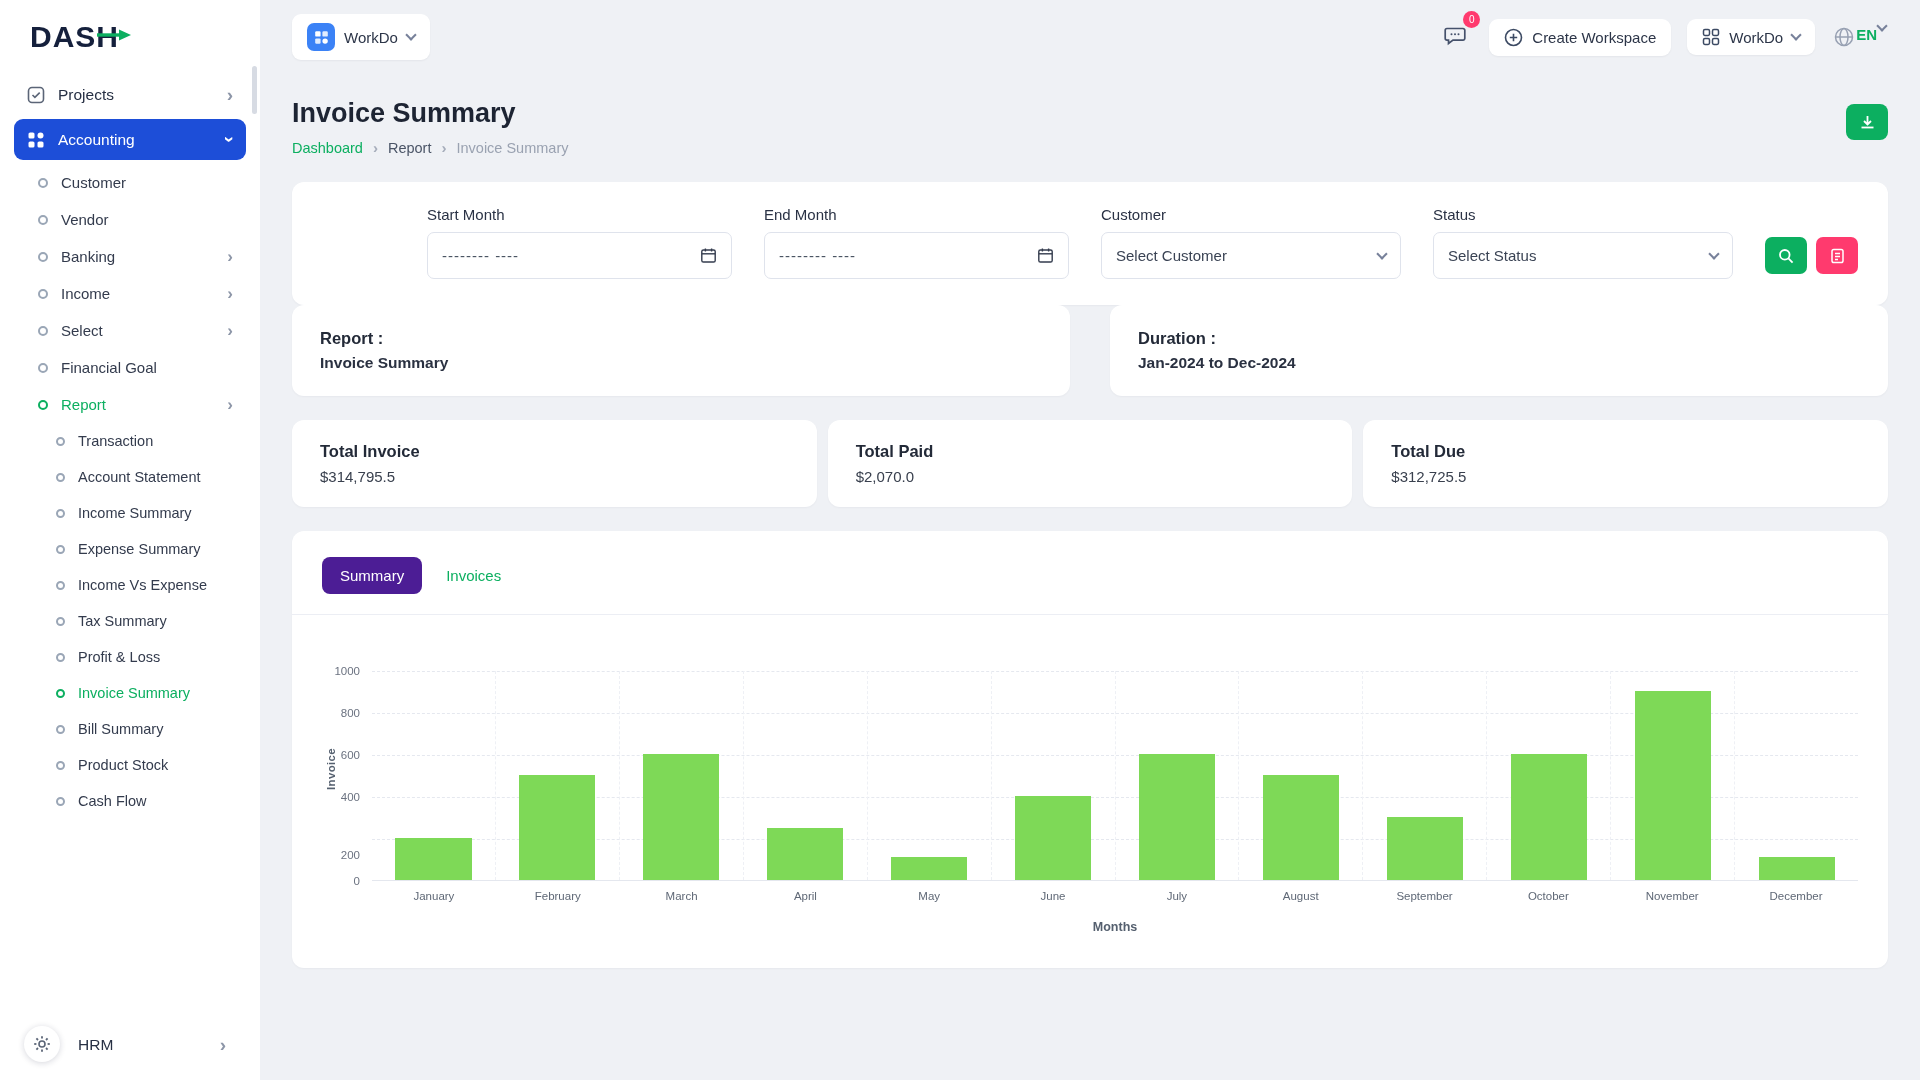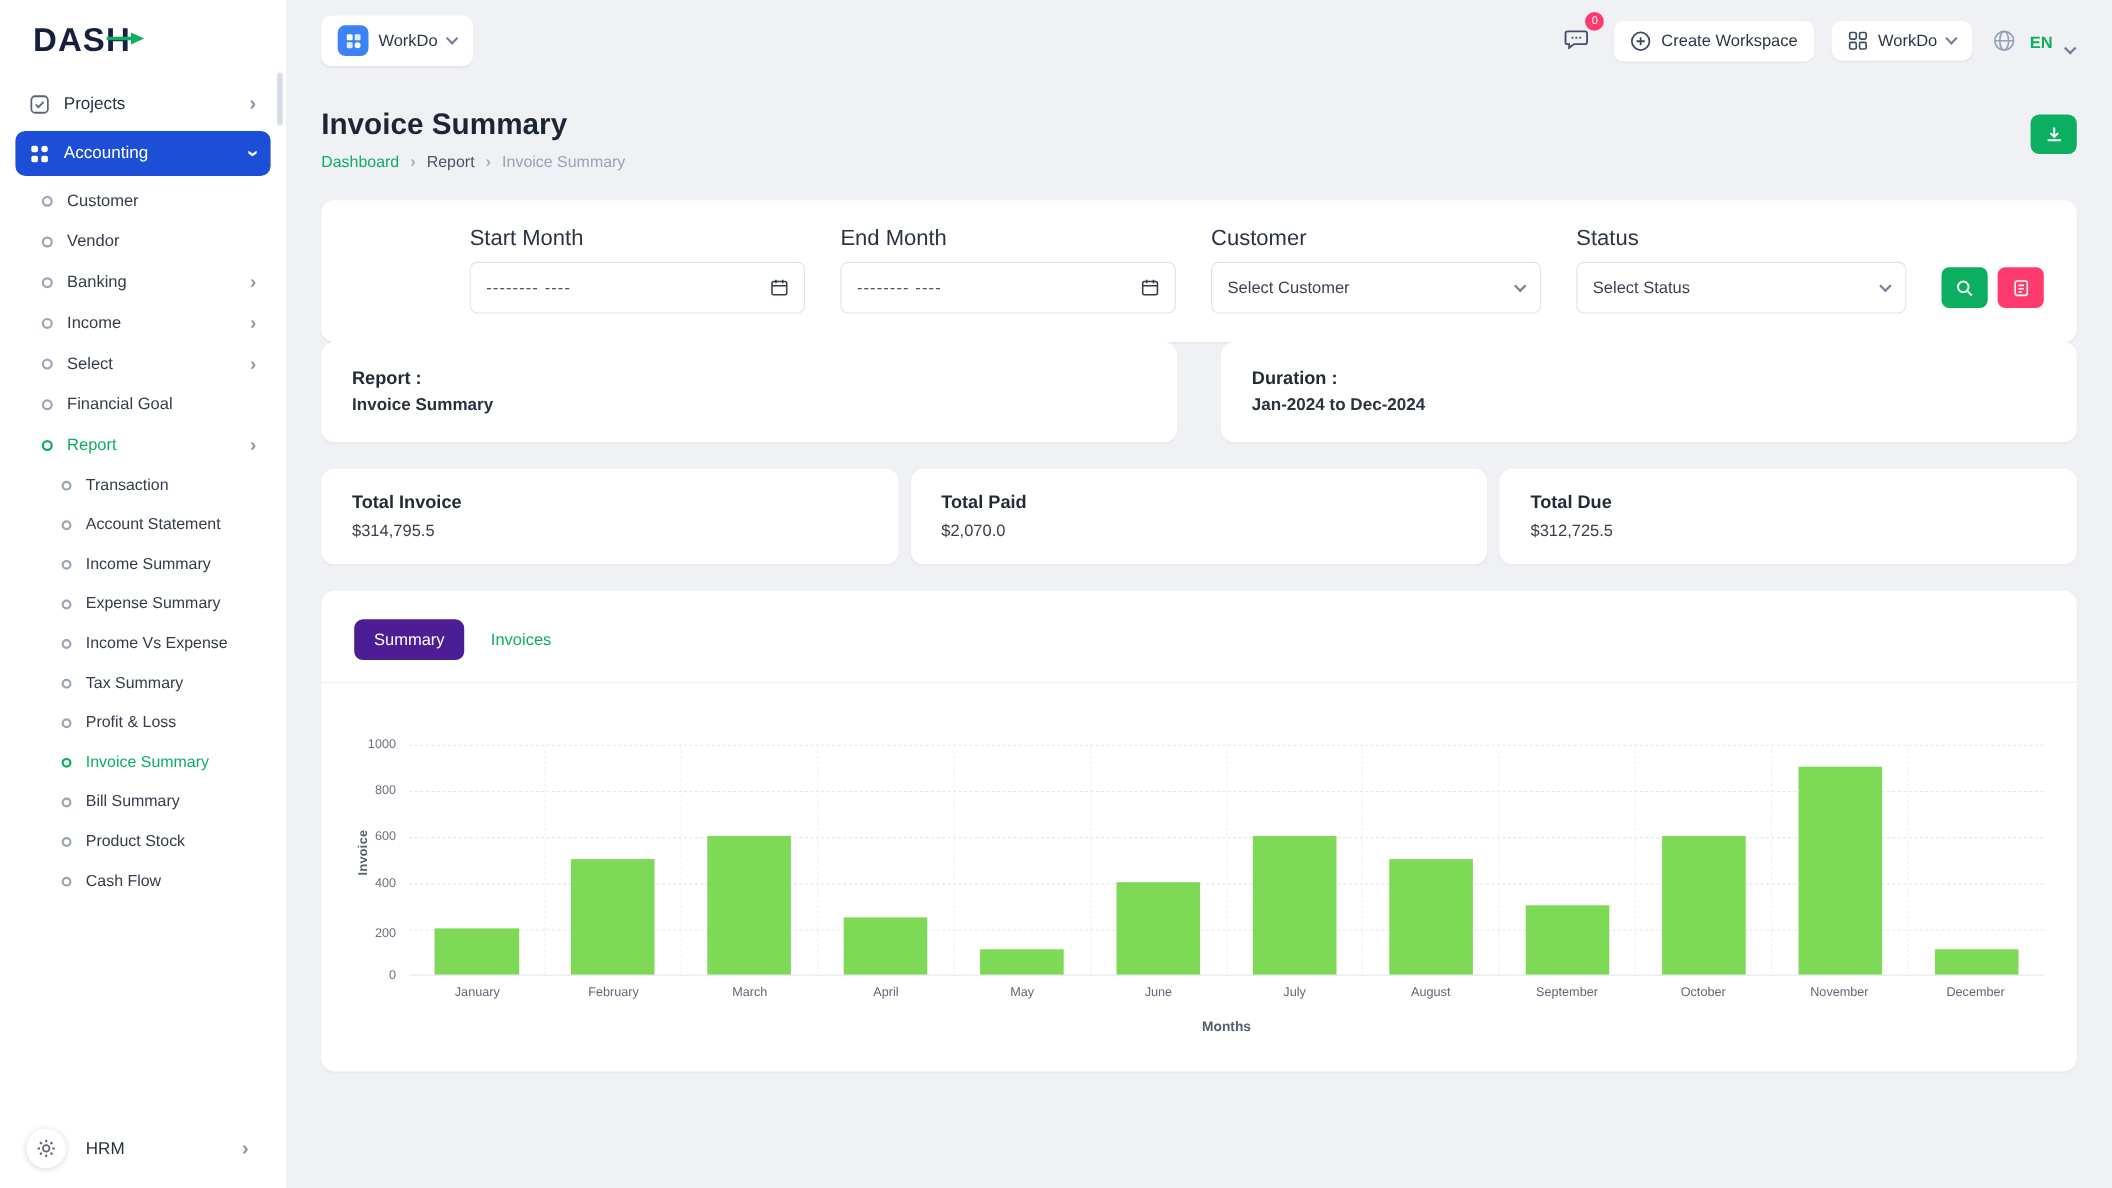--- a/index.html
+++ b/index.html
@@ -59,21 +59,21 @@
     gap:9px; padding:9px 15px; font-size:15px; color:#2c3548; box-shadow:0 1px 2px rgba(16,24,40,.05);
   }
   .ws-avatar { width:28px; height:28px; border-radius:7px; background:#3b82f6; display:flex; align-items:center; justify-content:center; }
   .topbar-right { margin-left:auto; display:flex; align-items:center; gap:16px; }
   .icon-btn { position:relative; padding:6px; }
   .badge {
     position:absolute; top:-6px; right:-7px; min-width:17px; height:17px; border-radius:9px;
     background:#ff3a6e; color:#fff; font-size:10px; display:flex; align-items:center; justify-content:center; padding:0 4px;
   }
   .cdown { width:8px; height:8px; border-right:2px solid #77819a; border-bottom:2px solid #77819a; transform:rotate(45deg); margin-top:-4px; }
-  .lang-wrap { display:flex; align-items:flex-end; gap:12px; padding:6px 2px; }
+  .lang-wrap { display:flex; align-items:flex-start; gap:1px; padding:6px 2px; }
   .lang-text { color:#0caf60; font-size:15px; font-weight:bold; }
 
   
   .main { margin-left:260px; padding:98px 32px 0; }
   .title-row { display:flex; align-items:flex-start; }
   .page-title { font-size:27px; font-weight:bold; color:#1d2433; }
   .breadcrumb { display:flex; align-items:center; gap:10px; margin-top:10px; font-size:14.5px; }
   .bc-link { color:#0caf60; }
   .bc-mid { color:#4a5466; }
   .bc-cur { color:#9aa2b1; }
@@ -81,21 +81,21 @@
   .dl-btn {
     margin-left:auto; width:42px; height:36px; border-radius:8px; background:#0caf60; border:none;
     display:flex; align-items:center; justify-content:center; margin-top:6px;
   }
 
   .card { background:#ffffff; border-radius:12px; box-shadow:0 1px 2px rgba(16,24,40,.04); }
 
   
   .filter-card { margin-top:26px; padding:24px 30px 26px; display:flex; justify-content:flex-end; gap:32px; }
   .f-group { display:flex; flex-direction:column; }
-  .f-label { font-size:20px; color:#2a3245; margin-bottom:9px; }
+  .f-label { font-size:15px; color:#2a3245; margin-bottom:9px; }
   .f-control {
     height:47px; border:1px solid #dfe3ec; border-radius:7px; background:#fff;
     display:flex; align-items:center; padding:0 14px; gap:10px;
   }
   .f-control input {
     border:none; outline:none; font-family:inherit; font-size:15px; color:#3a4354; flex:1; width:100%; background:transparent;
   }
   .f-control input::placeholder { color:#4b5563; letter-spacing:1px; }
   .w-date { width:305px; }
   .w-select { width:300px; }
@@ -451,21 +451,21 @@
     <div class="tabs">
       <button class="tab-active clickable">Summary</button>
       <button class="tab-link clickable">Invoices</button>
     </div>
 
     <div class="chart-wrap">
       <div class="ylabel">Invoice</div>
       <div class="chart-area">
         <div class="yaxis">
             <div class="ytick" style="top: 204px;">0</div>
-            <div class="ytick" style="top: 166px;">200</div>
+            <div class="ytick" style="top: 178px;">200</div>
             <div class="ytick" style="top: 120px;">400</div>
             <div class="ytick" style="top: 78px;">600</div>
             <div class="ytick" style="top: 36px;">800</div>
             <div class="ytick" style="top: -6px;">1000</div>
           </div>
         <div class="plot">
           <div>
               <div class="gridline" style="top: 168px;"></div>
               <div class="gridline" style="top: 126px;"></div>
               <div class="gridline" style="top: 84px;"></div>

